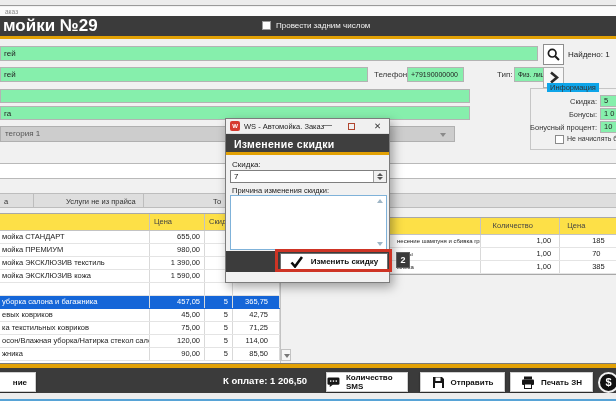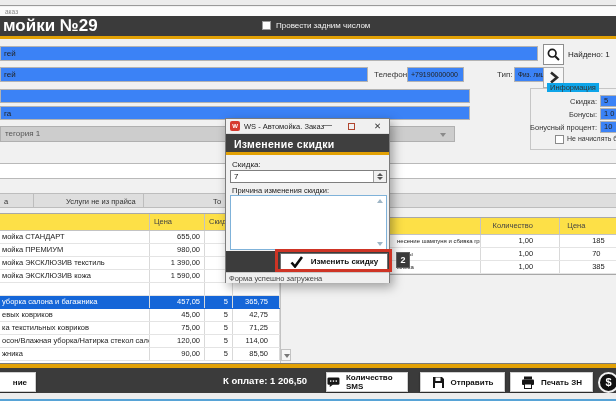--- a/index.html
+++ b/index.html
@@ -12,21 +12,21 @@
   .strip-top { left:0; top:0; width:616px; height:6px; background:#ececec; border-bottom:1px solid #9a9a9a; }
   .strip-title { left:0; top:7px; width:616px; height:9px; background:#fbfbfb; font-size:6.5px; color:#8a8a8a; padding-left:5px; line-height:9px; }
   .app-header { left:0; top:16px; width:616px; height:20px; background:#3b3b3b; }
   .app-title { position:absolute; left:3px; top:0; line-height:20px; font-size:17px; font-weight:bold; color:#fff; }
   .backdate { position:absolute; left:262px; top:5px; display:flex; align-items:flex-end; gap:5px; }
   .cb { width:9px; height:9px; background:#fff; border:1px solid #9b9b9b; display:inline-block; }
   .backdate-label { font-size:8px; color:#f2f2f2; }
   .accent { left:0; top:36px; width:616px; height:3px; background:#e2a105; }
 
   
-  .input { background:#3b82f6; border:1px solid #b3b3b3; font-size:8px; color:#222; padding:0 3px; line-height:13px; overflow:hidden; white-space:nowrap; }
+  .input { background:#86efac; border:1px solid #b3b3b3; font-size:8px; color:#222; padding:0 3px; line-height:13px; overflow:hidden; white-space:nowrap; }
   .inp1 { left:0; top:46px; width:538px; height:15px; }
   .inp2 { left:0; top:67px; width:368px; height:15px; }
   .inp3 { left:0; top:89px; width:470px; height:14px; }
   .inp4 { left:0; top:106px; width:470px; height:14px; }
   .lbl { font-size:8px; color:#333; }
   .phone-lbl { left:374px; top:70px; }
   .phone-inp { left:407px; top:67px; width:57px; height:15px; font-size:7px; }
   .type-lbl { left:497px; top:70px; }
   .type-inp { left:514px; top:67px; width:33px; height:15px; font-size:6.5px; }
   .search-btn { left:543px; top:44px; width:21px; height:21px; background:#fff; border:1px solid #8e8e8e; display:flex; align-items:center; justify-content:center; cursor:pointer; }
@@ -64,21 +64,21 @@
   .l-disc { width:28px; text-align:right; padding-right:4px; }
   .l-tot { width:47px; text-align:right; padding-right:11px; }
   .thead .l-price, .thead .l-disc { text-align:left; padding-left:4px; }
   .lscroll { position:absolute; right:0; top:0; width:11px; height:150px; background:#f1f1f1; border-left:1px solid #c3c3c3; }
   .lscroll .down { position:absolute; bottom:3px; left:0; width:10px; height:12px; background:#f6f6f6; border:1px solid #c3c3c3; }
   .tri-down { position:absolute; left:2px; top:4px; width:0; height:0; border-left:3px solid transparent; border-right:3px solid transparent; border-top:4px solid #777; }
 
   
   .rtable { left:296px; top:217px; width:330px; height:58px; background:#fff; border:1px solid #a8a8a8; border-right:none; overflow:hidden; }
   .r-name { width:184px; padding-left:100px; font-size:6px; }
-  .r-qty { width:80px; text-align:right; padding-right:26px; }
+  .r-qty { width:80px; text-align:right; padding-right:8px; }
   .r-price { width:66px; padding-left:32px; }
   .thead .r-qty { text-align:left; padding-left:12px; }
   .thead .r-price { padding-left:7px; }
 
   
   .foot-sep { left:0; top:363px; width:616px; height:1px; background:#7a7a7a; }
   .foot-accent { left:0; top:364px; width:616px; height:4px; background:#e2a105; }
   .footer { left:0; top:368px; width:616px; height:25px; background:#3b3b3b; }
   .fbtn { position:absolute; top:4px; height:20px; background:#fff; border:1px solid #cfcfcf; box-shadow:0 1px 2px rgba(0,0,0,.4); display:flex; align-items:center; justify-content:center; gap:6px; font-size:8px; font-weight:bold; color:#111; cursor:pointer; }
   .btn-cut { left:-28px; width:64px; justify-content:flex-end; padding-right:8px; }
@@ -340,19 +340,18 @@
       <span class="ta-up"></span>
       <span class="ta-dn"></span>
     </div>
     <div class="dlg-darkbar"></div>
     <div class="dlg-btn">
       <svg width="13" height="12" viewBox="0 0 13 12">
         <path d="M1.5 6.5 L5 10.5 L12 1" fill="none" stroke="#0c0c0c" stroke-width="2.6"></path>
       </svg>
       <span>Изменить скидку</span>
     </div>
-    <div class="dlg-status">Форма успешно загружена</div>
   </div>
 
   <div class="abs red-rect"></div>
   <div class="abs step-badge">2</div>
 
 </div>
 
 </body></html>

